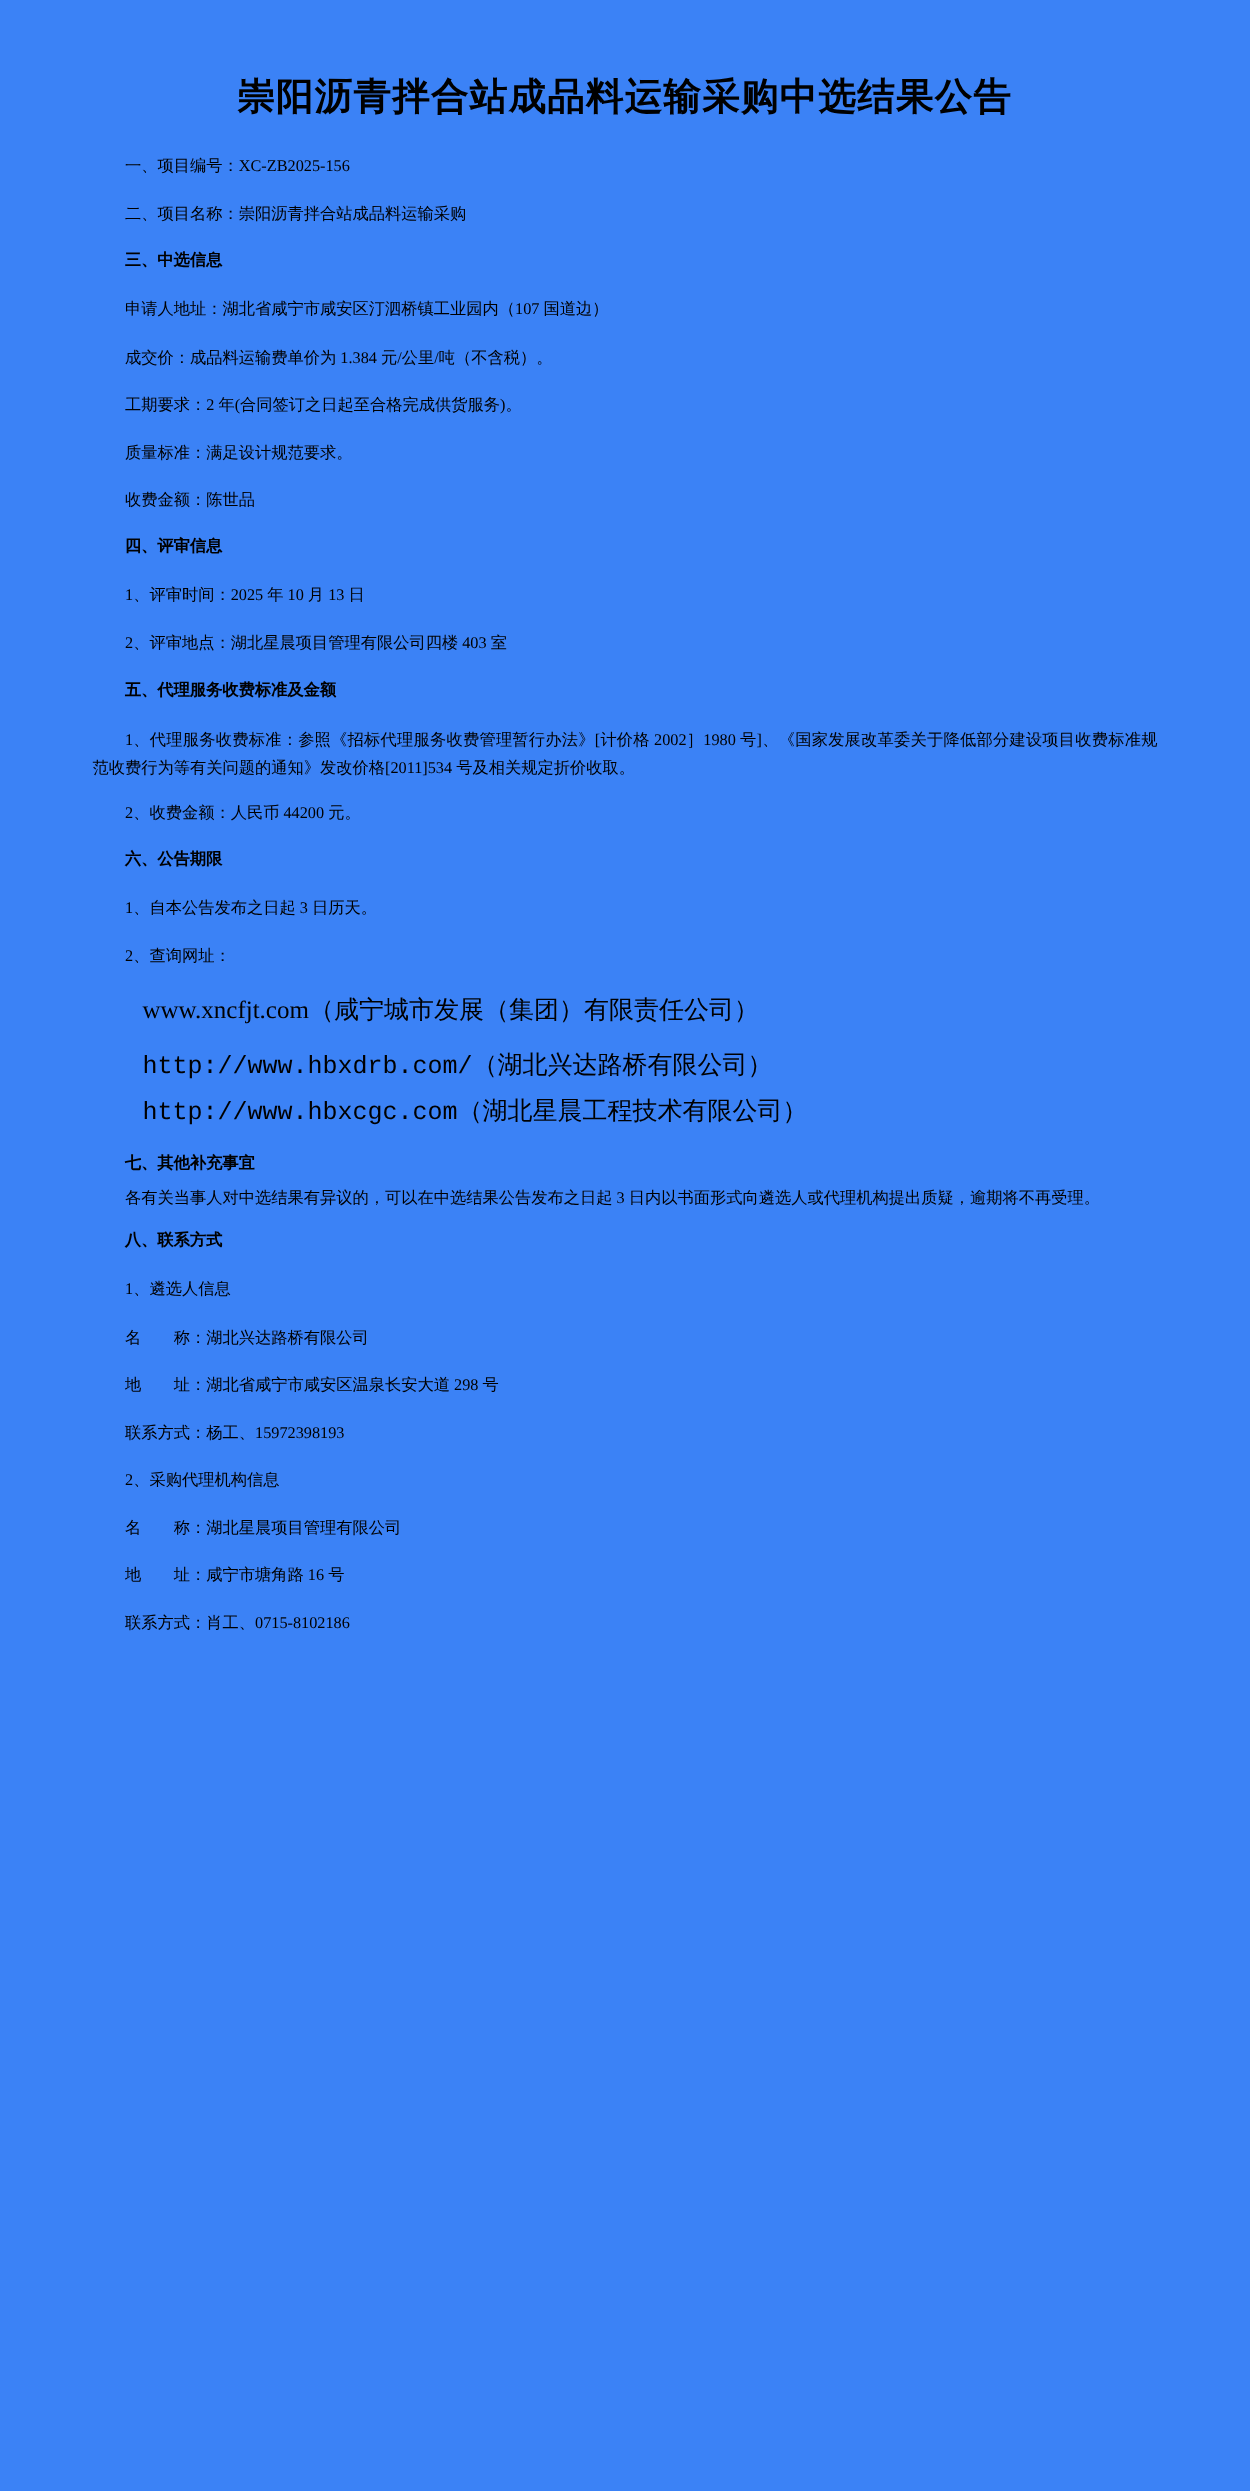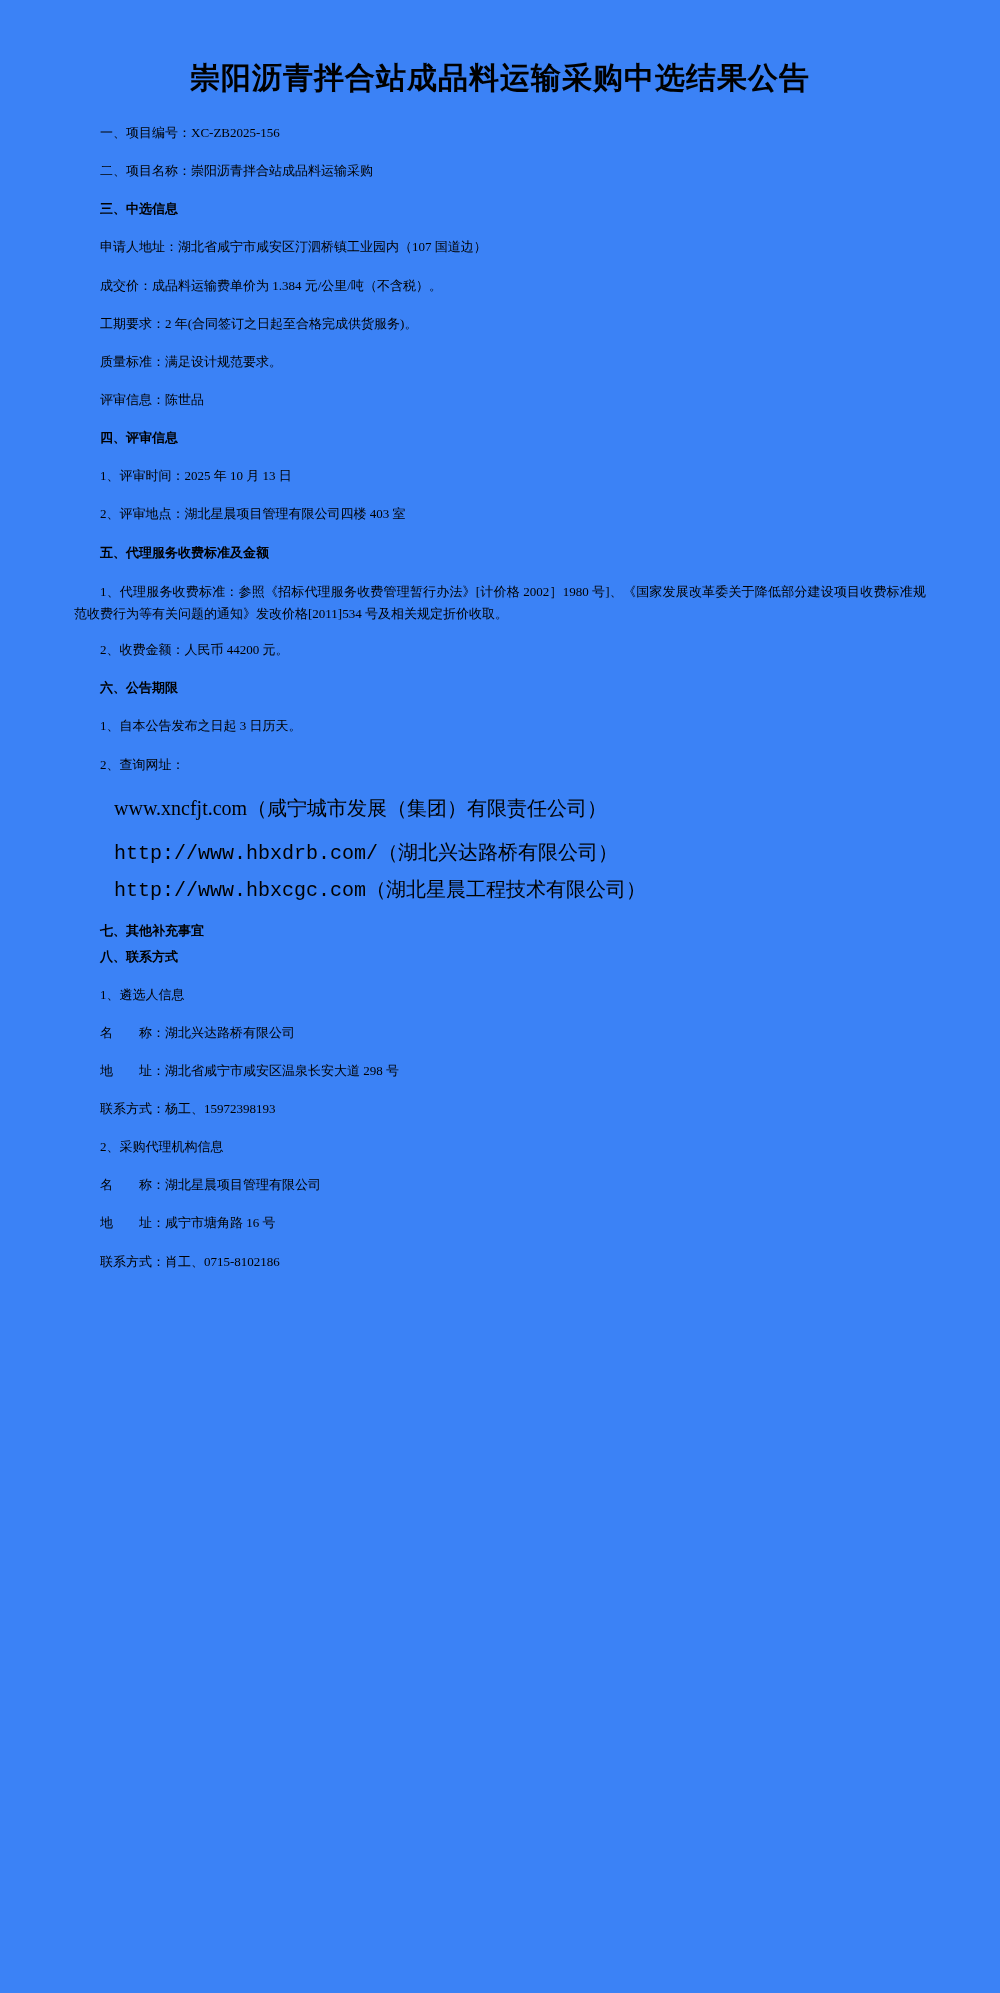--- a/index.html
+++ b/index.html
@@ -30,21 +30,21 @@
     font-family: "Liberation Sans", "DejaVu Sans", sans-serif;
   }
   .line {
     font-size: 13px;
     line-height: 1.55;
     margin: 0 0 18px 0;
     text-indent: 2em;
   }
   .line.bold {
     font-weight: bold;
-    font-family: Liberation Serif, serif;
+    font-family: Liberation Mono, monospace;
   }
   .line.justify {
     text-align: justify;
     text-indent: 2em;
     line-height: 1.75;
     margin-bottom: 14px;
   }
   .line.para-tight {
     margin-bottom: 4px;
     line-height: 1.75;
@@ -78,21 +78,21 @@
 
 
   <p class="line">申请人地址：湖北省咸宁市咸安区汀泗桥镇工业园内（107 国道边）</p>
 
   <p class="line">成交价：成品料运输费单价为 1.384 元/公里/吨（不含税）。</p>
 
   <p class="line">工期要求：2 年(合同签订之日起至合格完成供货服务)。</p>
 
   <p class="line">质量标准：满足设计规范要求。</p>
 
-  <p class="line">评审信息：陈世品</p>
+  <p class="line">收费金额：陈世品</p>
 
   <p class="line bold">四、评审信息</p>
 
   <p class="line">1、评审时间：2025 年 10 月 13 日</p>
 
   <p class="line">2、评审地点：湖北星晨项目管理有限公司四楼 403 室</p>
 
   <p class="line bold">五、代理服务收费标准及金额</p>
 
   <p class="line justify">1、代理服务收费标准：参照《招标代理服务收费管理暂行办法》[计价格 2002］1980 号]、《国家发展改革委关于降低部分建设项目收费标准规范收费行为等有关问题的通知》发改价格[2011]534 号及相关规定折价收取。</p>
@@ -106,20 +106,21 @@
   <p class="line">2、查询网址：</p>
 
   <p class="url-line">www.xncfjt.com（咸宁城市发展（集团）有限责任公司）</p>
 
   <p class="url-line tight mono">http://www.hbxdrb.com/（湖北兴达路桥有限公司）</p>
 
   <p class="url-line mono">http://www.hbxcgc.com（湖北星晨工程技术有限公司）</p>
 
   <p class="line bold para-tight">七、其他补充事宜</p>
 
+  <p class="line justify">各有关当事人对中选结果有异议的，可以在中选结果公告发布之日起 3 日内以书面形式向遴选人或代理机构提出质疑，逾期将不再受理。</p>
 
   <p class="line bold">八、联系方式</p>
 
   <p class="line">1、遴选人信息</p>
 
   <p class="line">名　　称：湖北兴达路桥有限公司</p>
 
   <p class="line">地　　址：湖北省咸宁市咸安区温泉长安大道 298 号</p>
 
   <p class="line">联系方式：杨工、15972398193</p>

